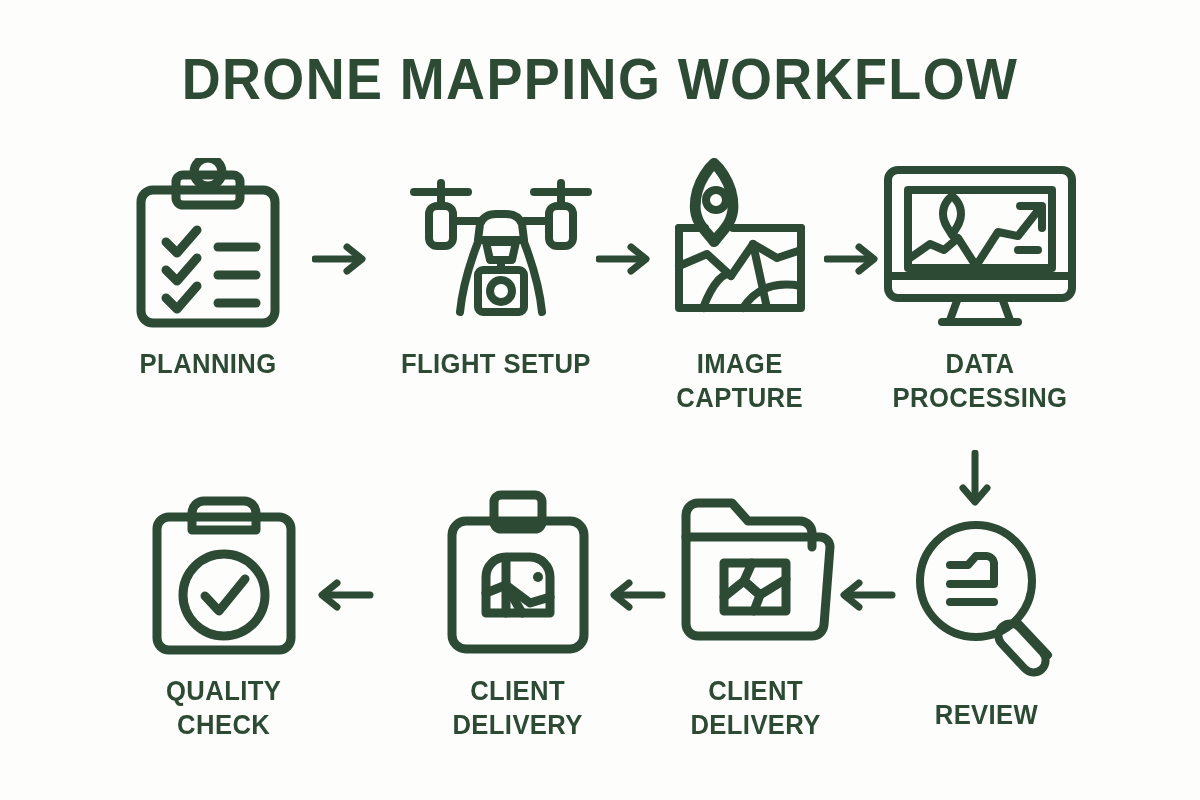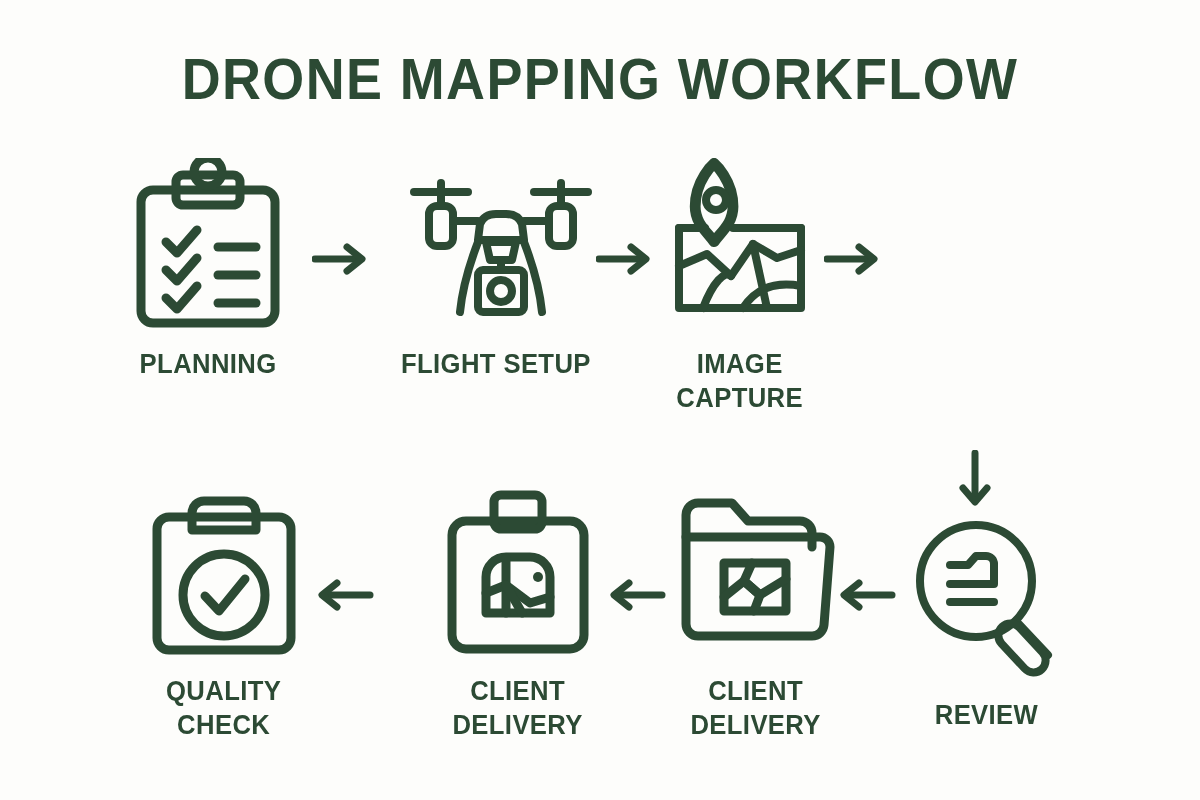--- a/index.html
+++ b/index.html
@@ -188,20 +188,47 @@
 CAPTURE</div>
   </div>
 
   <div class="arrow" id="arrow-3">
     <svg width="58" height="34" viewBox="0 0 58 34" fill="none" stroke="#2C4A34" stroke-width="7" stroke-linecap="round" stroke-linejoin="round">
       <line x1="3" y1="17" x2="48" y2="17"></line>
       <polyline points="35,5 50,17 35,29"></polyline>
     </svg>
   </div>
 
+  <div class="step" id="step-data-processing">
+    <div class="step-icon">
+      <svg width="200" height="175" viewBox="0 0 200 175" fill="none" stroke="#2C4A34" stroke-width="8" stroke-linecap="round" stroke-linejoin="round">
+
+        <rect x="8" y="12" width="184" height="128" rx="10"></rect>
+
+        <rect x="28" y="32" width="144" height="78"></rect>
+
+        <line x1="10" y1="118" x2="190" y2="118"></line>
+
+        <path d="M78 140 L70 162"></path>
+        <path d="M122 140 L130 162"></path>
+        <line x1="62" y1="164" x2="138" y2="164"></line>
+
+        <path d="M84 58 C84 46 75 40 75 40 C75 40 66 46 66 58 C66 67 71 72 75 79 C79 72 84 67 84 58 Z" transform="translate(-3,-2)"></path>
+
+        <path d="M30 100 L50 86 L64 92 L78 80 L96 108"></path>
+
+        <path d="M96 108 L118 74 L138 78 L160 50"></path>
+        <polyline points="140,48 162,48 162,70"></polyline>
+
+        <line x1="138" y1="92" x2="158" y2="92"></line>
+      </svg>
+    </div>
+    <div class="step-label">DATA
+PROCESSING</div>
+  </div>
 
   <div class="arrow" id="arrow-down">
     <svg width="40" height="62" viewBox="0 0 40 62" fill="none" stroke="#2C4A34" stroke-width="7" stroke-linecap="round" stroke-linejoin="round">
       <line x1="20" y1="3" x2="20" y2="50"></line>
       <polyline points="8,38 20,52 32,38"></polyline>
     </svg>
   </div>
 
   <div class="step" id="step-quality-check">
     <div class="step-icon">

